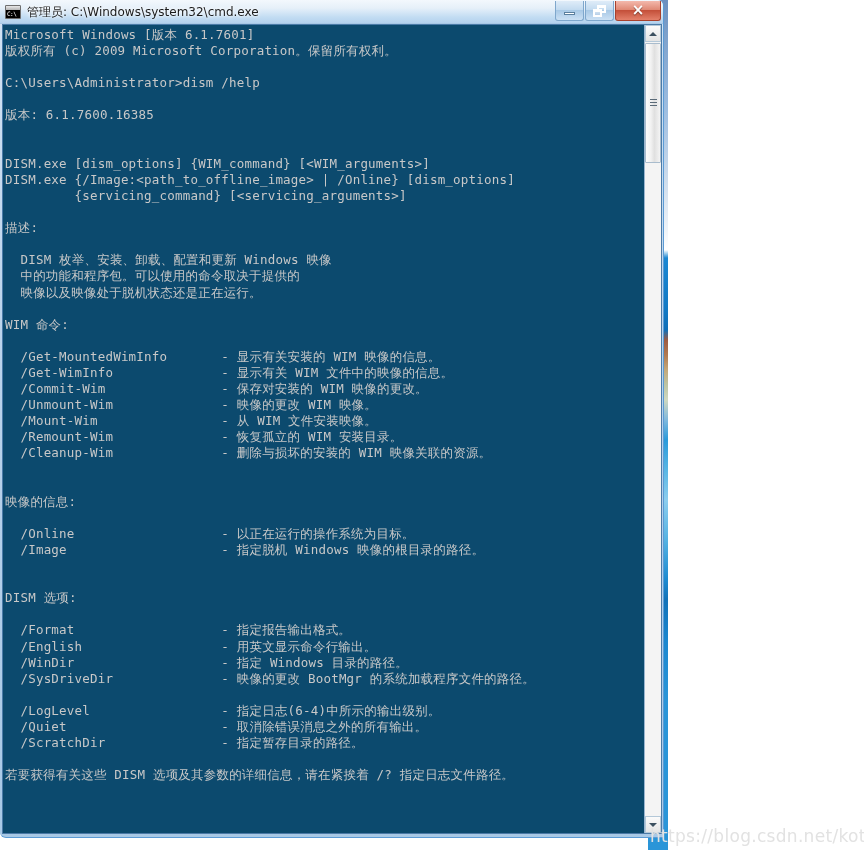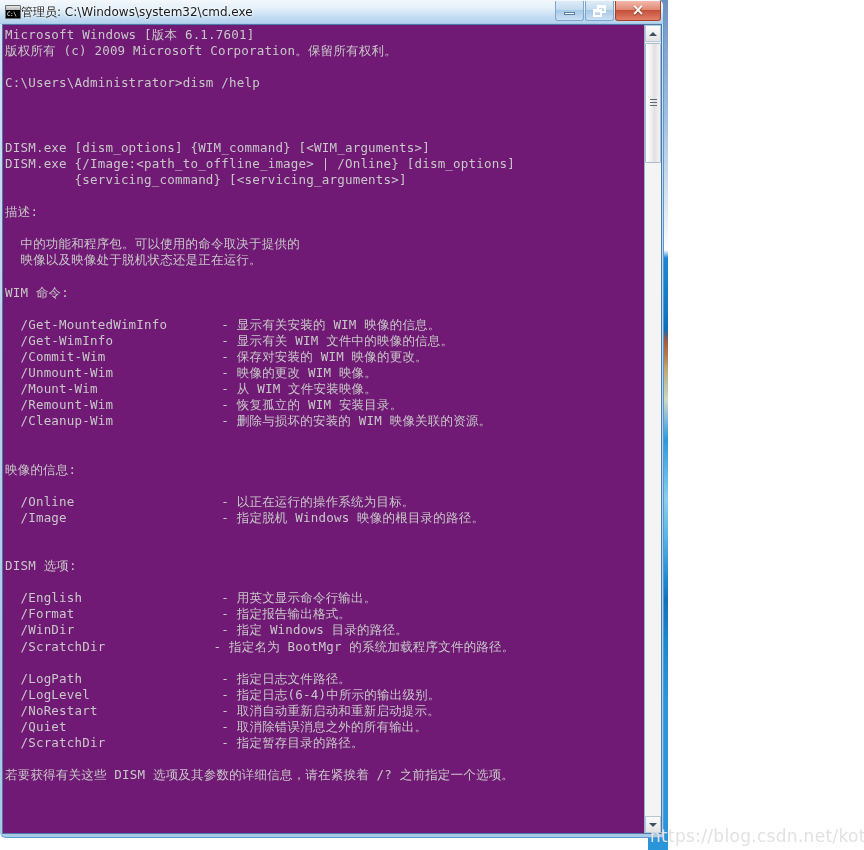--- a/index.html
+++ b/index.html
@@ -116,20 +116,21 @@
   .cmd-icon .glyph {
     position: absolute;
     left: 1px; top: 4px;
     font-size: 6px;
     line-height: 8px;
     color: #ffffff;
     font-family: "DejaVu Sans Mono", monospace;
     letter-spacing: -0.5px;
   }
   .title-text {
+    margin-left: 6px;
     font-family: "DejaVu Sans", sans-serif;
     font-size: 12px;
     color: #1b1b1b;
     white-space: nowrap;
     text-shadow: 0 0 3px #ffffff, 0 0 5px #ffffff;
   }
 
   
   .caption-buttons {
     position: absolute;
@@ -201,21 +202,21 @@
     width: 660px;
     height: 810px;
     background: #000000;
     border: 1px solid #4b7ba8;
     box-sizing: border-box;
     display: flex;
   }
   .console-text {
     flex: 1 1 auto;
     padding: 2px 0 0 2px;
-    background: #701a75;
+    background: #0c4a6e;
     overflow: hidden;
   }
   .line {
     font-family: "DejaVu Sans Mono", "Liberation Mono", monospace;
     font-size: 12.5px;
     line-height: 16.1px;
     color: #c8c8c8;
     white-space: pre;
     height: 16.1px;
     letter-spacing: 0.2px;
@@ -335,28 +336,30 @@
       </div>
     </div>
 
     <div class="console-area">
       <div class="console-text" id="console-text">
           <div class="line">Microsoft Windows [版本 6.1.7601]</div>
           <div class="line">版权所有 (c) 2009 Microsoft Corporation。保留所有权利。</div>
           <div class="line blank"> </div>
           <div class="line">C:\Users\Administrator&gt;dism /help</div>
           <div class="line blank"> </div>
+          <div class="line">版本: 6.1.7600.16385</div>
           <div class="line blank"> </div>
           <div class="line blank"> </div>
           <div class="line">DISM.exe [dism_options] {WIM_command} [&lt;WIM_arguments&gt;]</div>
           <div class="line">DISM.exe {/Image:&lt;path_to_offline_image&gt; | /Online} [dism_options]</div>
           <div class="line">         {servicing_command} [&lt;servicing_arguments&gt;]</div>
           <div class="line blank"> </div>
           <div class="line">描述:</div>
           <div class="line blank"> </div>
+          <div class="line">  DISM 枚举、安装、卸载、配置和更新 Windows 映像</div>
           <div class="line">  中的功能和程序包。可以使用的命令取决于提供的</div>
           <div class="line">  映像以及映像处于脱机状态还是正在运行。</div>
           <div class="line blank"> </div>
           <div class="line">WIM 命令:</div>
           <div class="line blank"> </div>
           <div class="line">  /Get-MountedWimInfo       - 显示有关安装的 WIM 映像的信息。</div>
           <div class="line">  /Get-WimInfo              - 显示有关 WIM 文件中的映像的信息。</div>
           <div class="line">  /Commit-Wim               - 保存对安装的 WIM 映像的更改。</div>
           <div class="line">  /Unmount-Wim              - 映像的更改 WIM 映像。</div>
           <div class="line">  /Mount-Wim                - 从 WIM 文件安装映像。</div>
@@ -365,32 +368,30 @@
           <div class="line blank"> </div>
           <div class="line blank"> </div>
           <div class="line">映像的信息:</div>
           <div class="line blank"> </div>
           <div class="line">  /Online                   - 以正在运行的操作系统为目标。</div>
           <div class="line">  /Image                    - 指定脱机 Windows 映像的根目录的路径。</div>
           <div class="line blank"> </div>
           <div class="line blank"> </div>
           <div class="line">DISM 选项:</div>
           <div class="line blank"> </div>
+          <div class="line">  /Format                   - 指定报告输出格式。</div>
           <div class="line">  /English                  - 用英文显示命令行输出。</div>
-          <div class="line">  /Format                   - 指定报告输出格式。</div>
           <div class="line">  /WinDir                   - 指定 Windows 目录的路径。</div>
-          <div class="line">  /ScratchDir              - 指定名为 BootMgr 的系统加载程序文件的路径。</div>
-          <div class="line blank"> </div>
-          <div class="line">  /LogPath                  - 指定日志文件路径。</div>
+          <div class="line">  /SysDriveDir              - 映像的更改 BootMgr 的系统加载程序文件的路径。</div>
+          <div class="line blank"> </div>
           <div class="line">  /LogLevel                 - 指定日志(6-4)中所示的输出级别。</div>
-          <div class="line">  /NoRestart                - 取消自动重新启动和重新启动提示。</div>
           <div class="line">  /Quiet                    - 取消除错误消息之外的所有输出。</div>
           <div class="line">  /ScratchDir               - 指定暂存目录的路径。</div>
           <div class="line blank"> </div>
-          <div class="line">若要获得有关这些 DISM 选项及其参数的详细信息，请在紧挨着 /? 之前指定一个选项。</div>
+          <div class="line">若要获得有关这些 DISM 选项及其参数的详细信息，请在紧挨着 /? 指定日志文件路径。</div>
         </div>
 
       <div class="vscroll">
         <div class="sb-btn up">
           <div class="arrow-up"></div>
         </div>
         <div class="sb-track"></div>
         <div class="sb-thumb">
           <div class="sb-grip">
             <i></i>

